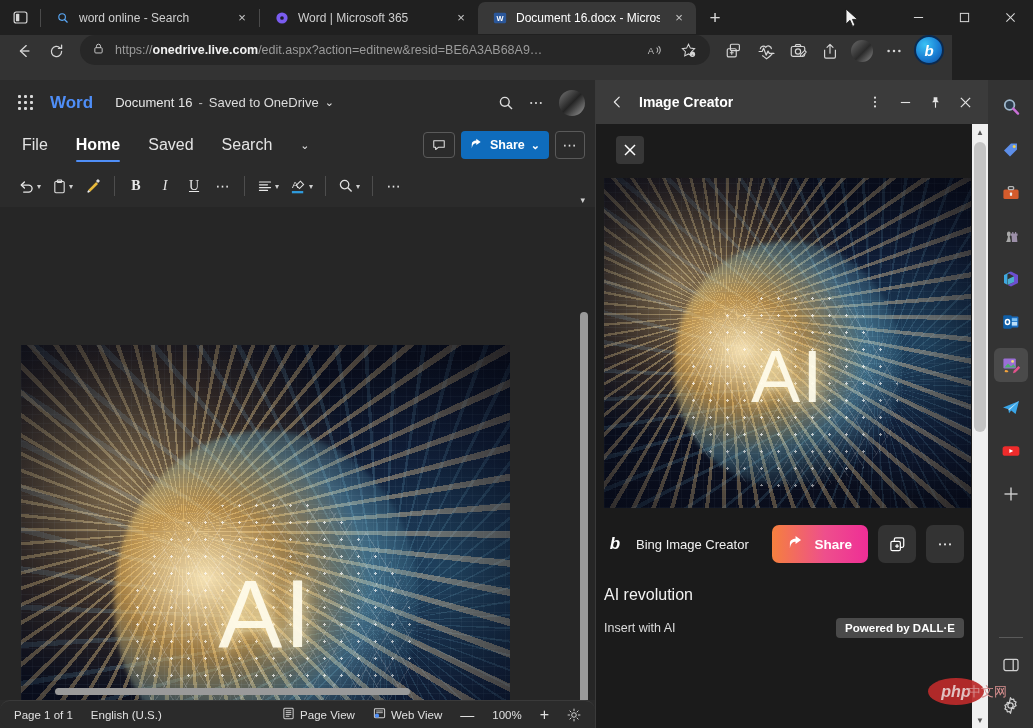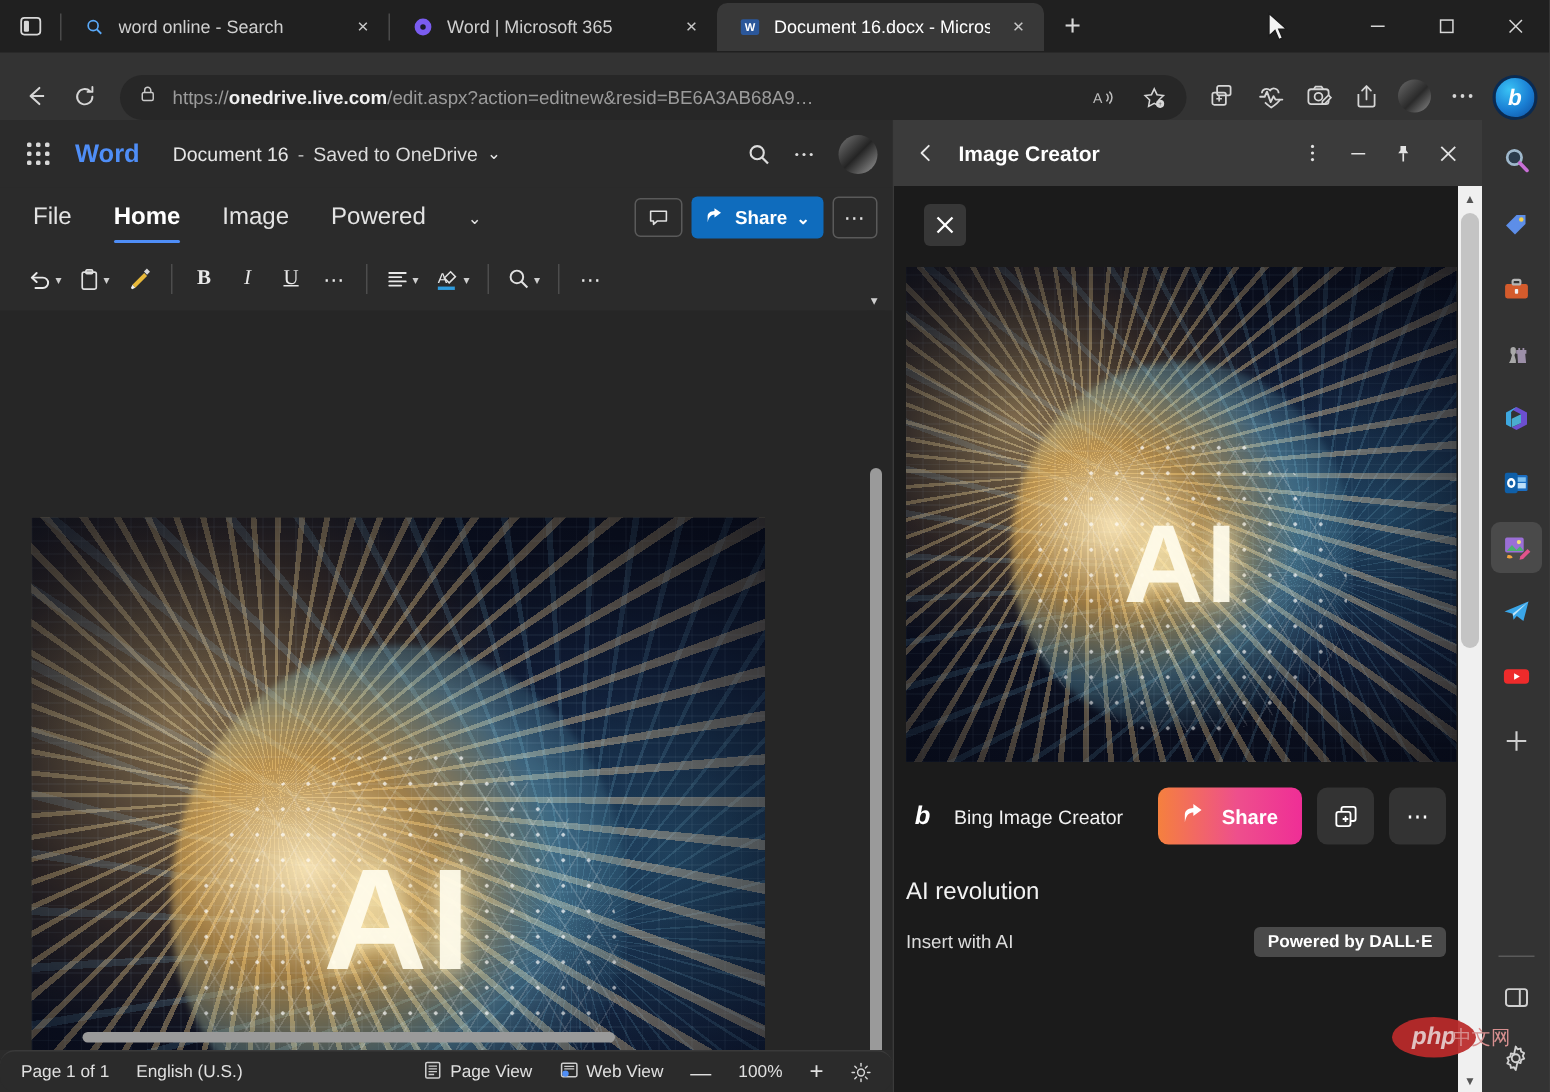--- a/index.html
+++ b/index.html
@@ -38,22 +38,22 @@
   .newtab-btn {
     width: 30px; height: 30px; border-radius: 5px; margin-left: 4px;
     display: flex; align-items: center; justify-content: center;
     font-size: 19px; color: #d8d8d8; font-weight: 300;
   }
   .win-ctrls { position: absolute; right: 0; top: 0; display: flex; height: 35px; }
   .win-btn { width: 46px; height: 35px; display: flex; align-items: center; justify-content: center; color: #d7d7d7; }
   .cursor-arrow { position: absolute; left: 845px; top: 8px; width: 14px; height: 20px; }
 
   .browser-toolbar {
-    position: absolute; left: 0; top: 35px; width: 1033px; height: 45px;
-    background: #333333; display: flex; align-items: flex-end; padding: 0 8px;
+    position: absolute; left: 0; top: 35px; width: 952px; height: 45px;
+    background: #333333; display: flex; align-items: flex-start; padding: 0 8px;
   }
   .tb-icon {
     width: 32px; height: 32px; border-radius: 5px; flex: none;
     display: flex; align-items: center; justify-content: center; color: #d6d6d6;
   }
   .omnibox {
     flex: 1; height: 30px; background: #272727; border-radius: 16px;
     display: flex; align-items: center; padding: 0 6px 0 12px; margin: 0 8px;
     min-width: 0;
   }
@@ -320,21 +320,21 @@
     position: absolute; right: -8%; top: 4%; width: 66%; height: 92%;
     background: radial-gradient(ellipse at 70% 50%, rgba(60,150,200,0.45) 0%, rgba(20,60,110,0.30) 45%, rgba(0,0,0,0) 75%);
     mix-blend-mode: screen;
   }
   .ai-art .vign {
     position: absolute; inset: 0;
     background: radial-gradient(ellipse at 48% 52%, rgba(0,0,0,0) 35%, rgba(4,8,20,0.72) 100%);
   }
   .ai-art .ai-text {
     position: absolute; left: 50%; top: 60%; transform: translate(-50%,-50%);
-    font-family: "Liberation Sans", sans-serif; font-weight: 700;
+    font-family: "Liberation Sans", sans-serif; font-weight: 400;
     color: rgba(255,252,235,0.92);
     text-shadow: 0 0 16px rgba(255,240,190,0.95), 0 0 40px rgba(255,210,120,0.65);
     letter-spacing: 0.02em; user-select: none;
   }
 </style>
 </head>
 <body>
 
 <div class="app">
 
@@ -528,22 +528,22 @@
             <circle cx="10" cy="10" r="1.3" fill="#dcdcdc"></circle>
             <circle cx="16" cy="10" r="1.3" fill="#dcdcdc"></circle>
           </svg>
       </div>
       <div class="avatar"></div>
     </div>
 
     <div class="ribbon-tabs">
       <div class="rtab">File</div>
       <div class="rtab active">Home</div>
-      <div class="rtab">Image</div>
-      <div class="rtab">Powered</div>
+      <div class="rtab">Saved</div>
+      <div class="rtab">Search</div>
       <div class="rtab" style="font-size:11px;">⌄</div>
       <div class="ribbon-right">
         <div class="cmt-btn">
           <svg width="14" height="14" viewBox="0 0 16 16">
               <path d="M2 3.2h12v7.4H7.2L4.2 13.2v-2.6H2z" stroke="#e0e0e0" stroke-width="1.2" fill="none" stroke-linejoin="round"></path>
             </svg>
         </div>
         <div class="share-btn">
           <span>
             <svg width="14" height="14" viewBox="0 0 16 16">

